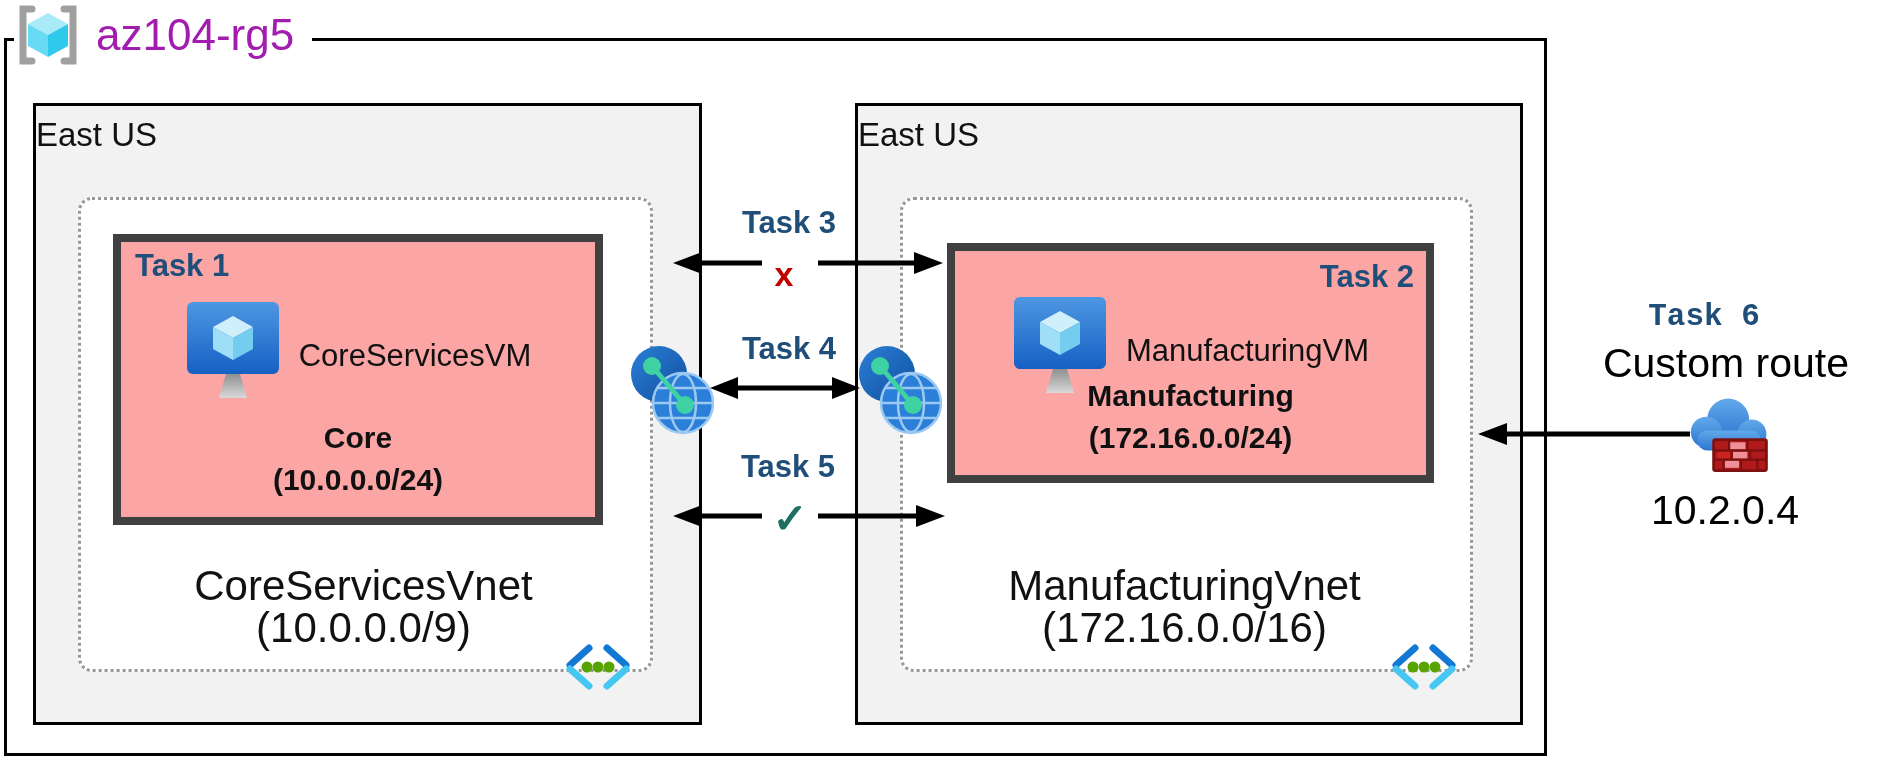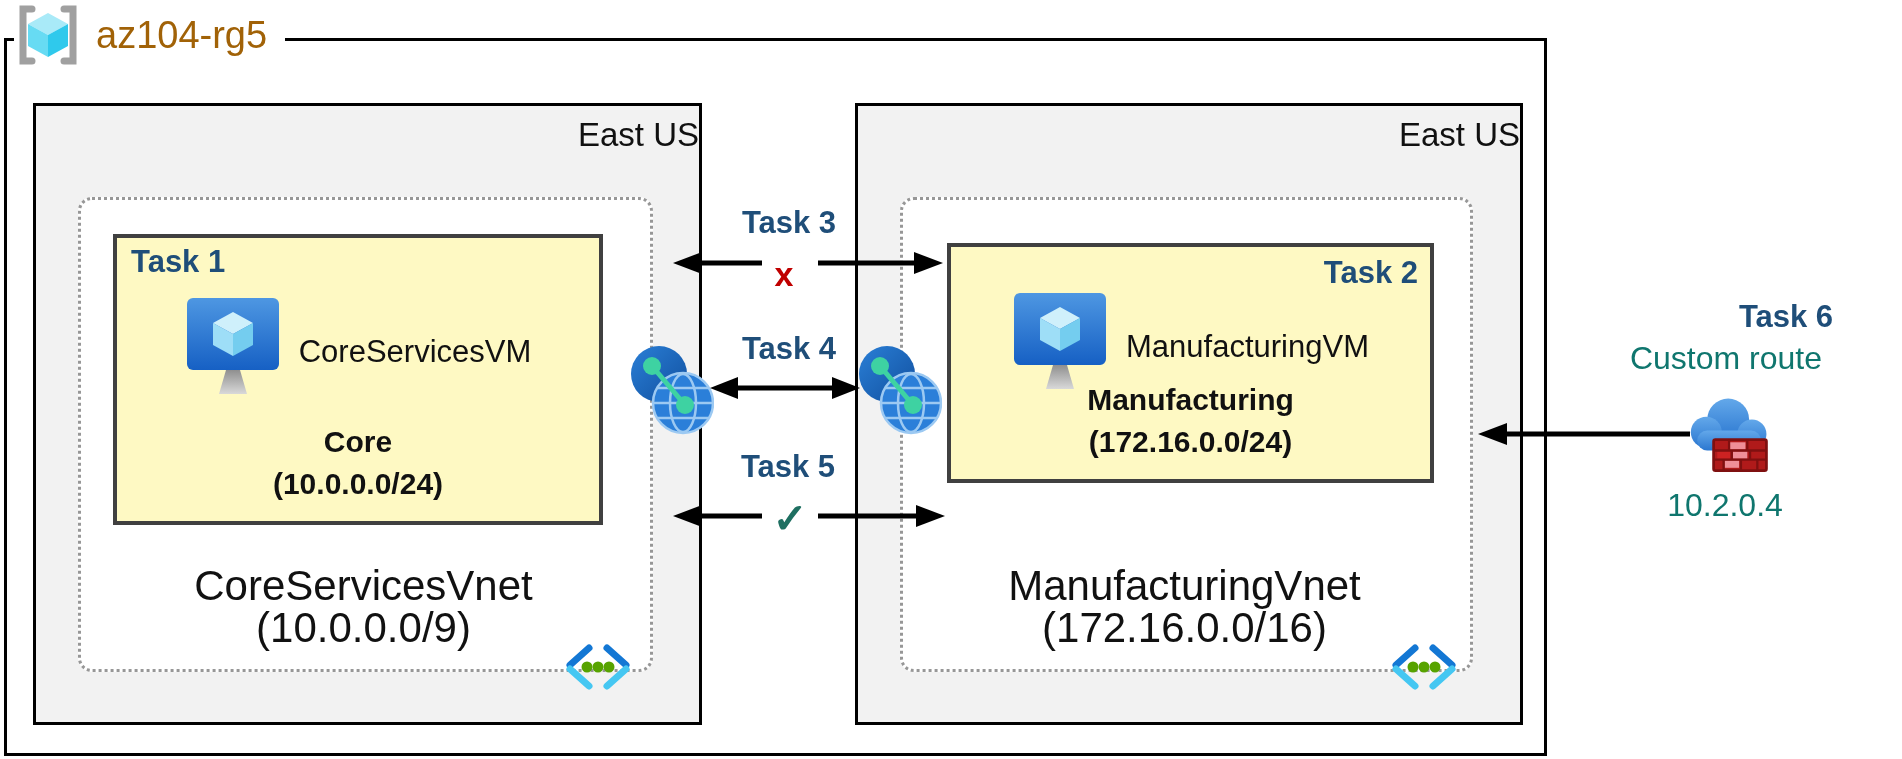--- a/index.html
+++ b/index.html
@@ -4,35 +4,35 @@
 <style>
   * { margin:0; padding:0; box-sizing:border-box; }
   body { background:#fff; font-family:"Liberation Sans", sans-serif; }
   .canvas { position:relative; width:1902px; height:759px; background:#fff; overflow:hidden; }
 
   .rg-box { position:absolute; left:4px; top:38px; width:1543px; height:718px;
             border:3px solid #000; background:#fff; }
 
   .rg-label { position:absolute; left:14px; top:2px; height:66px; z-index:6;
               display:flex; align-items:center; gap:16px; background:#fff; padding:0 18px 0 2px; }
-  .rg-label .txt { font-size:38px; color:#a16207; }
+  .rg-label .txt { font-size:44px; color:#a21caf; }
 
   .region { position:absolute; top:103px; height:622px; background:#f2f2f2; border:3px solid #000; z-index:1; }
   .region.left  { left:33px;  width:669px; }
   .region.right { left:855px; width:668px; }
-  .region-title { position:absolute; top:10px; left:0; right:0; text-align:right; font-size:33px; color:#111; }
+  .region-title { position:absolute; top:10px; left:0; right:0; text-align:left; font-size:33px; color:#111; }
 
   .vnet-dotted { position:absolute; top:197px; height:475px; background:#fff;
                  border:3px dotted #979797; border-radius:14px; z-index:2; }
   .vnet-dotted.left  { left:78px;  width:575px; }
   .vnet-dotted.right { left:900px; width:573px; }
   .vnet-name { position:absolute; left:0; right:4px; bottom:20px; text-align:center;
                font-size:42px; line-height:42px; color:#111; }
 
-  .subnet-box { position:absolute; background:#fef9c3; border:4px solid #404040; z-index:3; }
+  .subnet-box { position:absolute; background:#fca5a5; border:8px solid #404040; z-index:3; }
   .subnet-box.left  { left:113px; top:234px; width:490px; height:291px; }
   .subnet-box.right { left:947px; top:243px; width:487px; height:240px; }
 
   .task-tag { position:absolute; font-size:31px; font-weight:bold; color:#1f4e79; }
   .task-tag.tl { left:14px; top:6px; }
   .task-tag.tr { right:12px; top:8px; }
 
   .vm-row { position:absolute; left:0; right:0; display:flex; justify-content:center;
             align-items:center; gap:18px; }
   .subnet-box.left  .vm-row { top:58px; }
@@ -51,21 +51,21 @@
   .peering-icon.right { left:856px; }
 
   .arrow-layer { position:absolute; left:0; top:0; width:1902px; height:759px; z-index:5; pointer-events:none; }
 
   .conn-label { position:absolute; transform:translateX(-50%); font-size:31px; font-weight:bold;
                 color:#1f4e79; z-index:6; white-space:nowrap; }
   .status-x { position:absolute; transform:translateX(-50%); font-size:34px; font-weight:bold;
               color:#c00000; z-index:6; }
   .status-check { position:absolute; transform:translateX(-50%); font-size:42px; font-weight:bold;
                   color:#1e6f61; z-index:6; }
-  .plain-label { position:absolute; transform:translateX(-50%); font-size:32px; color:#0f766e;
+  .plain-label { position:absolute; transform:translateX(-50%); font-size:41px; color:#000000;
                  z-index:6; white-space:nowrap;text-align:right; }
   .nva-icon { position:absolute; left:1684px; top:394px; width:92px; height:82px; z-index:6; }
 </style>
 </head>
 <body>
 
 <div class="canvas">
 
   <div class="rg-box"></div>
 
@@ -241,21 +241,21 @@
   </svg>
 
   <div class="conn-label" style="left:789px; top:205px;">Task 3</div>
   <div class="status-x" style="left:784px; top:255px;">x</div>
 
   <div class="conn-label" style="left:789px; top:331px;">Task 4</div>
 
   <div class="conn-label" style="left:788px; top:449px;">Task 5</div>
   <div class="status-check" style="left:790px; top:494px;">✓</div>
 
-  <div class="conn-label" style="left:1786px; top:299px;">Task 6</div>
+  <div class="conn-label" style="left:1704px; top:299px;font-family:Liberation Mono, monospace;">Task 6</div>
   <div class="plain-label" style="left:1726px; top:340px;">Custom route</div>
 
   <svg class="nva-icon" viewBox="0 0 100 90">
     <defs>
       <linearGradient id="cloudg" x1="0" y1="0" x2="0" y2="1">
         <stop offset="0" stop-color="#63a8ea"></stop>
           <stop offset="1" stop-color="#2b77d0"></stop>
       </linearGradient>
     </defs>
     <circle cx="48" cy="28" r="23" fill="url(#cloudg)"></circle>

